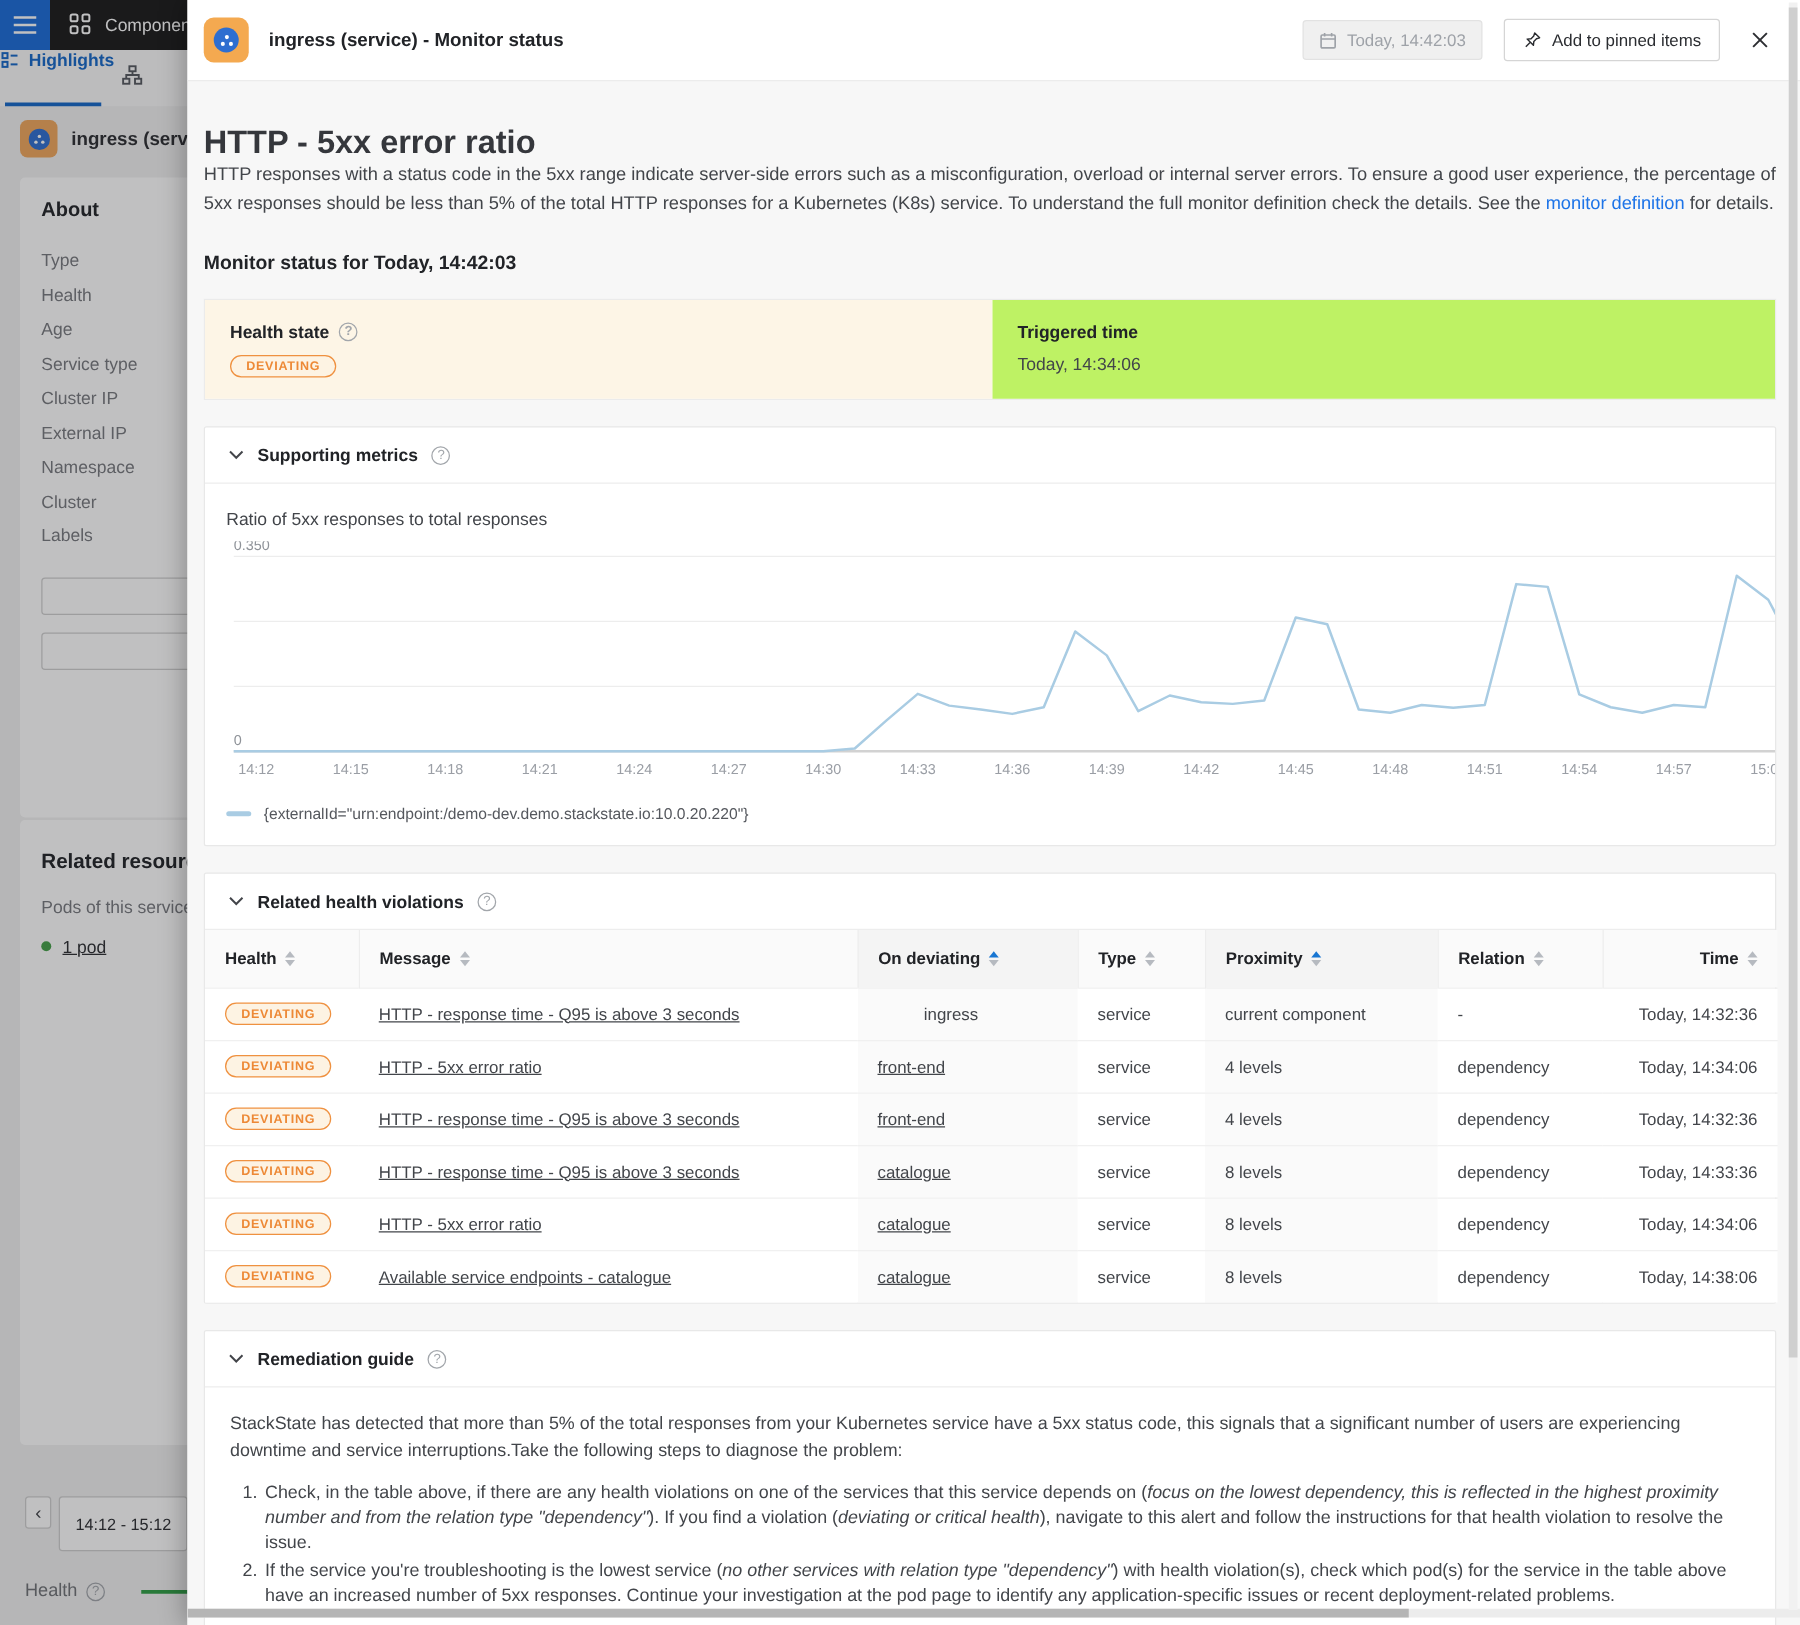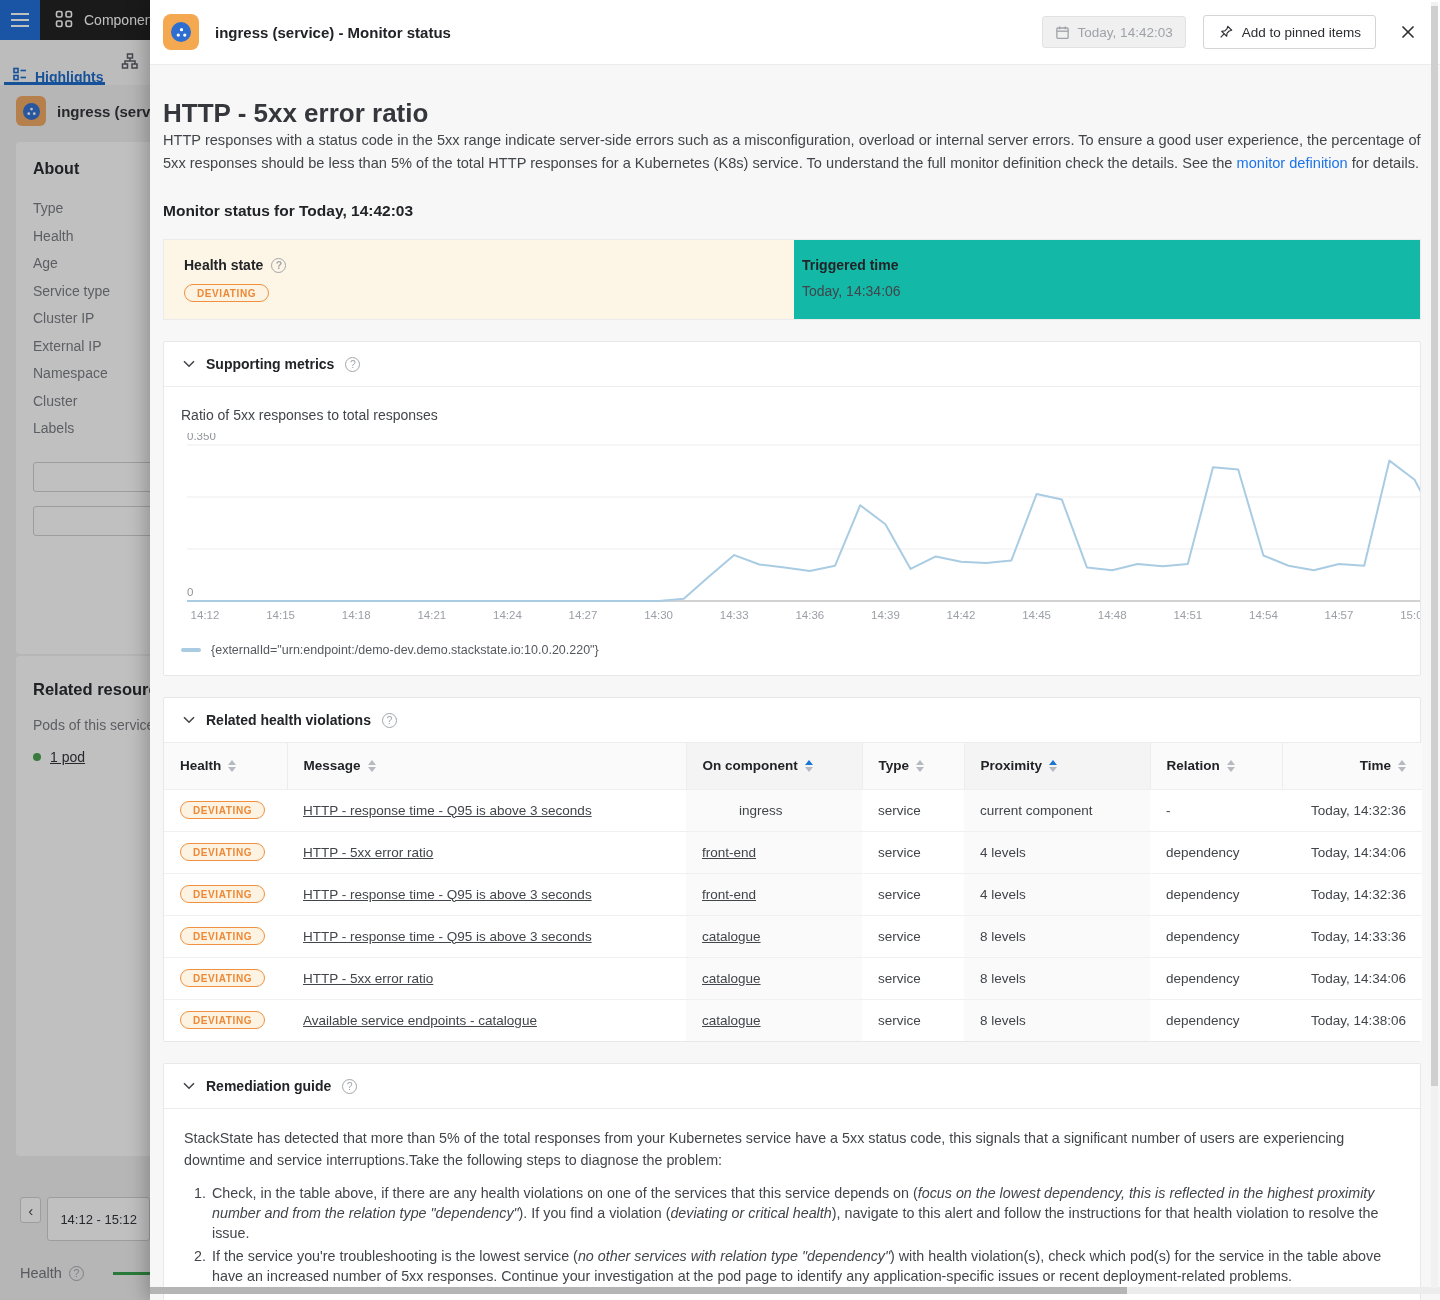--- a/index.html
+++ b/index.html
@@ -9,22 +9,22 @@
   
   .bg-page { position:absolute; inset:0; background:#f1f1f1; }
   .bg-topbar { position:absolute; top:0; left:0; height:40px; width:100%; display:flex; }
   .burger-box { width:40px; height:40px; background:#1a6bd8; display:flex; flex-direction:column;
                 justify-content:center; align-items:center; gap:4px; cursor:pointer; }
   .burger-box span { display:block; width:18px; height:2px; background:#fff; }
   .app-bar { height:40px; background:#191919; flex:1; display:flex; align-items:center;
              padding-left:14px; color:#fff; font-size:14px; gap:10px; }
   .tabbar { position:absolute; top:40px; left:0; width:150px; height:45px; background:#fafafa;
             display:flex; align-items:center; }
-  .tab-highlights { display:flex; align-items:flex-end; gap:7px; color:#1467c8; font-size:14px;
-                    font-weight:700; padding:0 12px; height:100%; position:relative; }
+  .tab-highlights { display:flex; align-items:flex-start; gap:7px; color:#1467c8; font-size:14px;
+                    font-weight:700; padding:0 0; height:100%; position:relative; }
   .tab-highlights::after { content:""; position:absolute; left:4px; right:10px; bottom:0;
                            height:3px; background:#1467c8; }
   .tab-topo { padding:0 6px; }
   .bg-comp-row { position:absolute; top:96px; left:16px; display:flex; align-items:center; gap:11px; }
   .comp-icon { width:30px; height:30px; border-radius:6px; background:#f0a75c; display:flex;
                align-items:center; justify-content:center; }
   .comp-icon .inner, .modal-icon .inner { background:#2e6ed0; border-radius:50%; display:flex;
                align-items:center; justify-content:center; }
   .comp-icon .inner { width:17px; height:17px; }
   .bg-comp-row .lbl { font-size:15px; font-weight:700; color:#2b2d31; white-space:nowrap; }
@@ -87,21 +87,21 @@
   .desc a, .foot a { color:#1d74e8; text-decoration:none; cursor:pointer; }
   .status-h { margin-top:27px; font-size:15.5px; font-weight:700; color:#212327; }
 
   .health-box { margin-top:19px; display:flex; border:1px solid #ebebeb; background:#fff; }
   .health-left { width:630px; background:#fdf5e6; padding:17px 20px; }
   .hl-title { display:flex; align-items:center; gap:8px; font-size:14px; font-weight:700;
               color:#212327; }
   .badge { display:inline-block; padding:3px 12px 2px; border:1.5px solid #ef9140; border-radius:10px;
            color:#ed8936; background:#fdf3e3; font-size:10px; font-weight:700; letter-spacing:.6px; }
   .health-left .badge { margin-top:11px; }
-  .health-right { flex:1; background:#14b8a6; padding:17px 8px; }
+  .health-right { flex:1; background:#bef264; padding:17px 20px; }
   .health-right .t { font-size:14px; font-weight:700; color:#212327; }
   .health-right .v { margin-top:10px; font-size:14px; color:#42454a; }
 
   .card { margin-top:21px; border:1px solid #e8e8e8; background:#fff; border-radius:2px; }
   .card-hd { height:45px; display:flex; align-items:center; gap:11px; padding:0 19px;
              border-bottom:1px solid #ededed; cursor:pointer; }
   .card-hd .t { font-size:14px; font-weight:700; color:#212327; }
   .chev { display:flex; }
 
   .chart-wrap { padding:20px 0 12px; }
@@ -377,21 +377,21 @@
                     </span>
                   </span></th>
                 <th><span class="th-inner">
                     <span>Message</span>
                     <span class="sort">
                       <i class="up"></i>
                       <i class="dn"></i>
                     </span>
                   </span></th>
                 <th class="hl"><span class="th-inner">
-                    <span>On component</span>
+                    <span>On deviating</span>
                     <span class="sort asc">
                       <i class="up"></i>
                       <i class="dn"></i>
                     </span>
                   </span></th>
                 <th><span class="th-inner">
                     <span>Type</span>
                     <span class="sort">
                       <i class="up"></i>
                       <i class="dn"></i>

